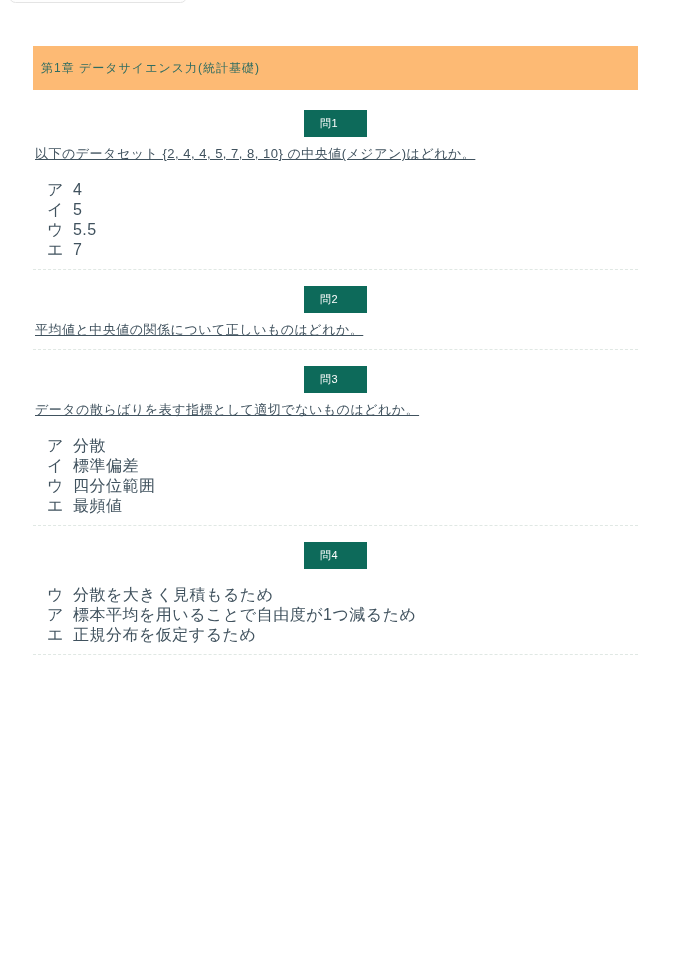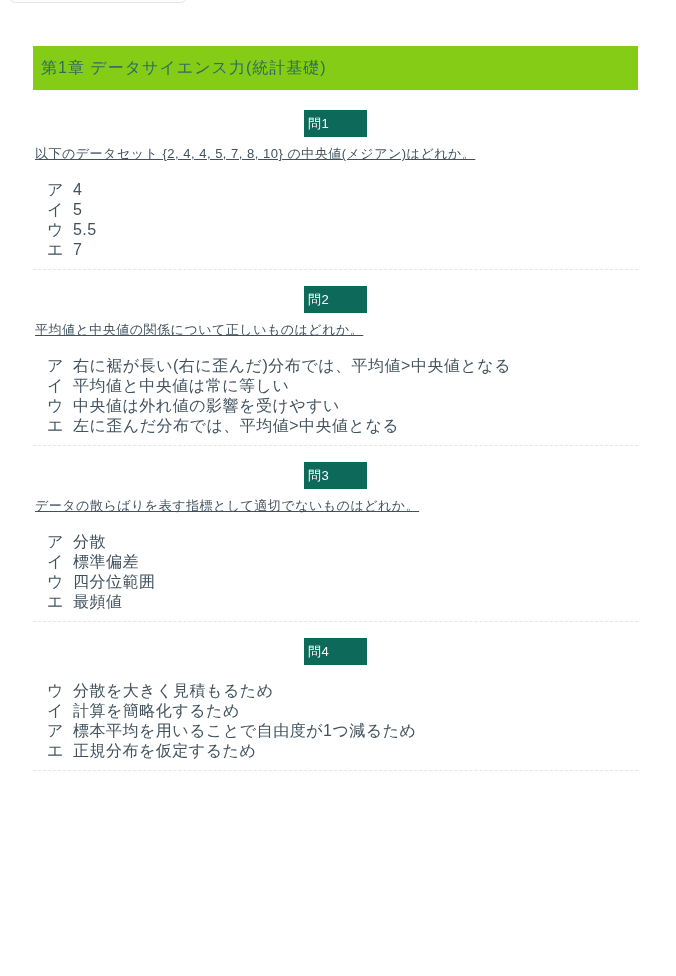--- a/index.html
+++ b/index.html
@@ -24,46 +24,46 @@
   }
   .container {
     position: absolute;
     left: 33px;
     top: 0;
     width: 605px;
   }
   .chapter-header {
     margin-top: 46px;
     height: 44px;
-    background: #84cc16;
+    background: #fdba74;
     color: #2e6c61;
-    font-size: 16px;
+    font-size: 12px;
     letter-spacing: 1px;
     line-height: 44px;
     padding-left: 8px;
     white-space: nowrap;
     overflow: hidden;
   }
   .section {
     padding: 16px 0 9px 0;
     border-bottom: 1px dashed #e0e8e4;
   }
   .section.first {
     padding-top: 20px;
   }
   .q-badge {
     display: block;
     width: 63px;
     height: 27px;
     margin: 0 auto;
     background: #0d6a5a;
     color: #ffffff;
-    font-size: 13px;
+    font-size: 11px;
     line-height: 27px;
-    padding-left: 4px;
+    padding-left: 16px;
     letter-spacing: 0.5px;
   }
   .q-text {
     margin-top: 7px;
     padding-left: 2px;
     font-size: 13px;
     line-height: 20px;
     color: #40525e;
     letter-spacing: 0.5px;
     text-decoration: underline;
@@ -111,37 +111,20 @@
 
   <div class="option">
     <span class="key">エ</span><span>7</span>
   </div>
 </div>
   </div>
 
   <div class="section">
     <span class="q-badge">問2</span>
     <div class="q-text">平均値と中央値の関係について正しいものはどれか。</div>
-    <div class="options">
-  <div class="option">
-    <span class="key">ア</span><span>右に裾が長い(右に歪んだ)分布では、平均値&gt;中央値となる</span>
-  </div>
-
-  <div class="option">
-    <span class="key">イ</span><span>平均値と中央値は常に等しい</span>
-  </div>
-
-  <div class="option">
-    <span class="key">ウ</span><span>中央値は外れ値の影響を受けやすい</span>
-  </div>
-
-  <div class="option">
-    <span class="key">エ</span><span>左に歪んだ分布では、平均値&gt;中央値となる</span>
-  </div>
-</div>
   </div>
 
   <div class="section">
     <span class="q-badge">問3</span>
     <div class="q-text">データの散らばりを表す指標として適切でないものはどれか。</div>
     <div class="options">
   <div class="option">
     <span class="key">ア</span><span>分散</span>
   </div>
 
@@ -159,23 +142,20 @@
 </div>
   </div>
 
   <div class="section">
     <span class="q-badge">問4</span>
     <div class="options">
   <div class="option">
     <span class="key">ウ</span><span>分散を大きく見積もるため</span>
   </div>
 
-  <div class="option">
-    <span class="key">イ</span><span>計算を簡略化するため</span>
-  </div>
 
   <div class="option">
     <span class="key">ア</span><span>標本平均を用いることで自由度が1つ減るため</span>
   </div>
 
   <div class="option">
     <span class="key">エ</span><span>正規分布を仮定するため</span>
   </div>
 </div>
   </div>

